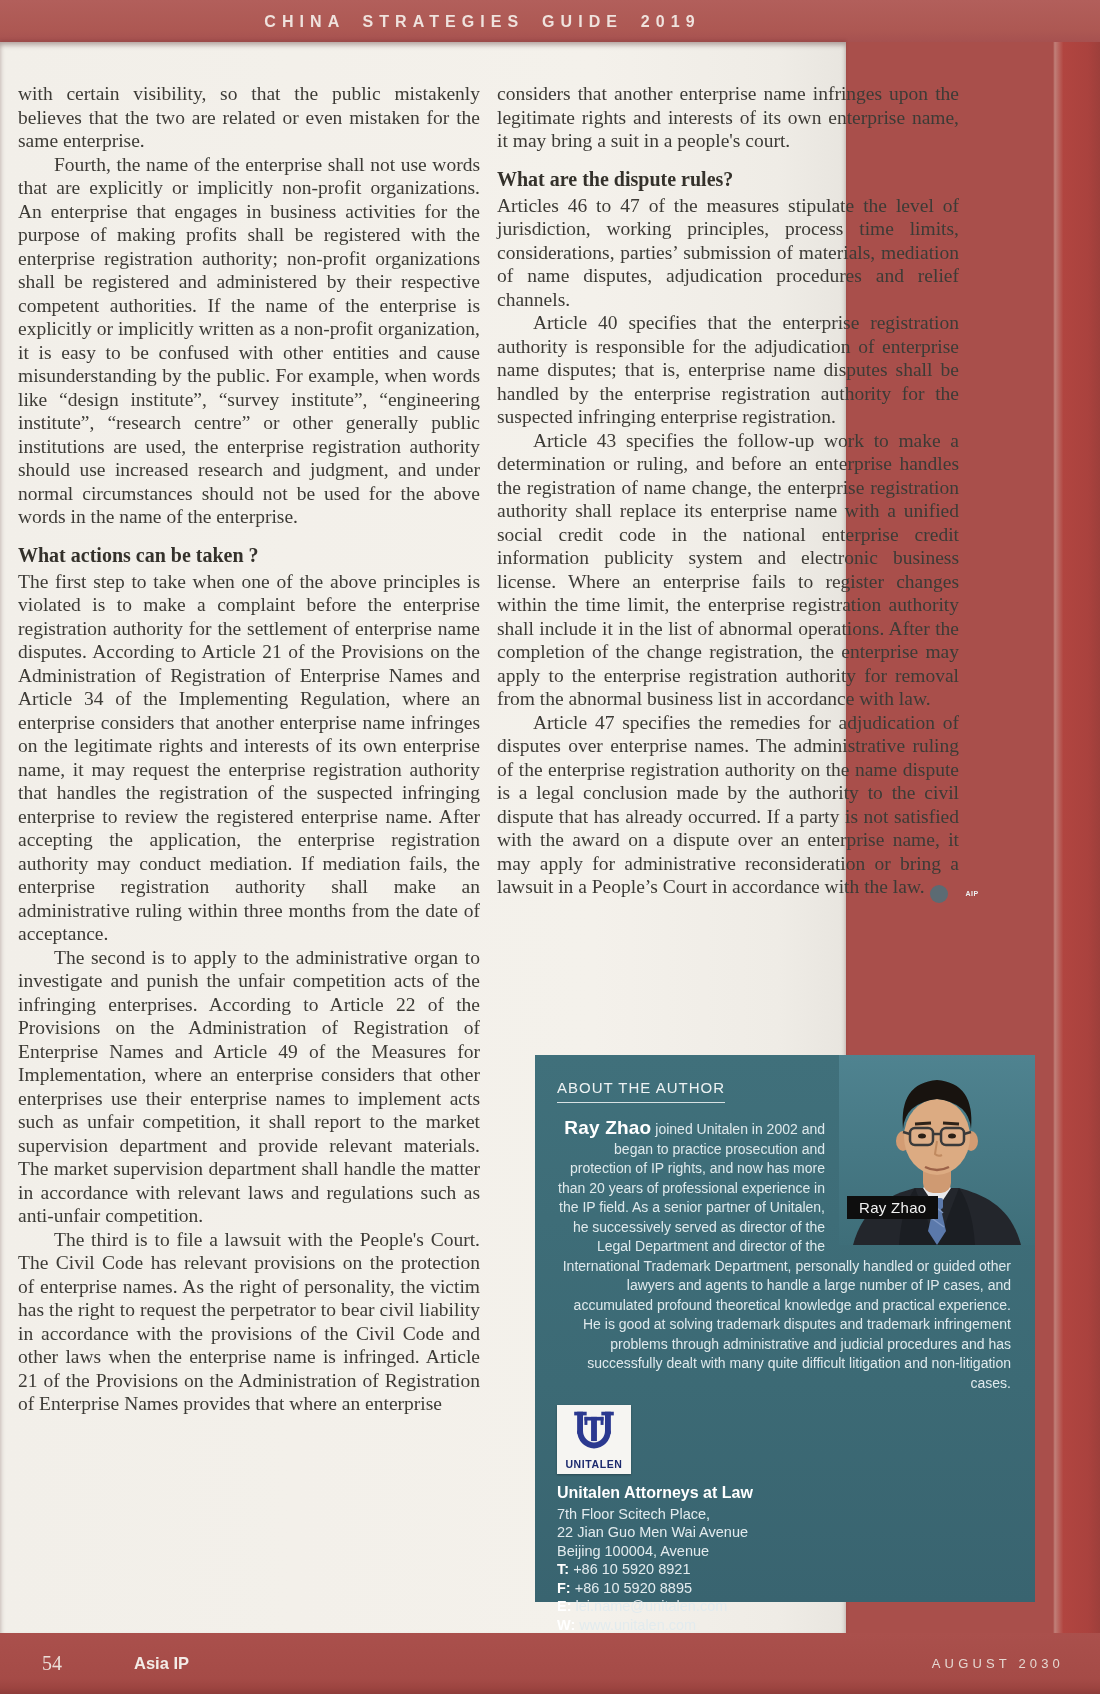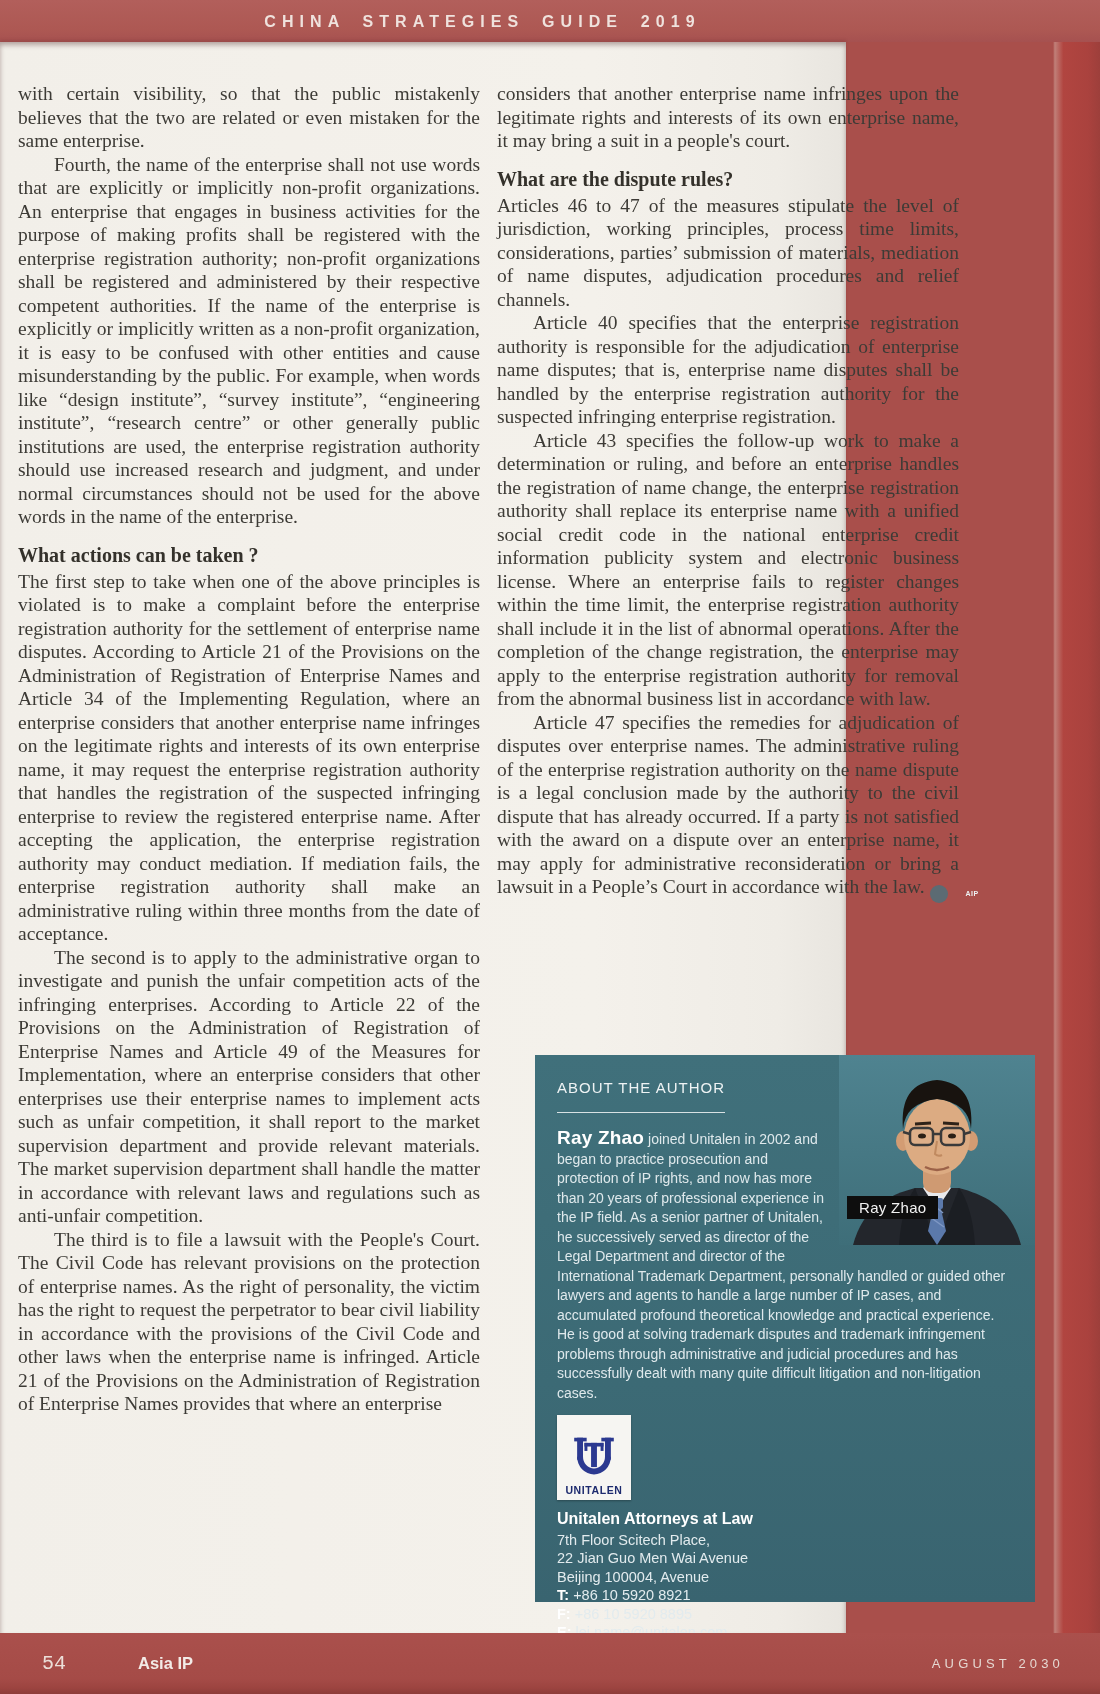--- a/index.html
+++ b/index.html
@@ -39,38 +39,38 @@
 
   
   .author-box{position:absolute;left:535px;top:1013px;width:500px;height:547px;
        background:linear-gradient(180deg,#40707b 0%,#3c6a75 60%,#396470 100%);
        font-family:"Liberation Sans", sans-serif;color:#dfe9ec;}
   .photo{float:right;width:196px;height:190px;margin:0 0 10px 14px;position:relative;}
   .photo svg{display:block;}
   .photo .caption{position:absolute;left:8px;bottom:26px;background:#0e0e0e;
        color:#f2f2f2;font-size:15px;padding:3px 12px;letter-spacing:.3px;}
   .box-header{display:inline-block;margin:24px 24px 0 22px;font-size:15px;
-       letter-spacing:1px;color:#eef3f4;padding-bottom:16px;
+       letter-spacing:1px;color:#eef3f4;padding-bottom:6px;
        border-bottom:1px solid rgba(255,255,255,.8);}
-  .bio{margin:15px 24px 0 22px;font-size:14px;line-height:19.5px;}
+  .bio{margin:15px 24px 0 22px;font-size:14px;line-height:19.5px;text-align:right;}
   .bio strong{font-size:19px;color:#ffffff;letter-spacing:.2px;}
   .logo{margin:12px 0 0 22px;width:70px;background:#f6f5f2;text-align:center;
-       padding:21px 2px 4px 2px;box-shadow:0 1px 2px rgba(0,0,0,.3);}
+       padding:5px 2px 4px 2px;box-shadow:0 1px 2px rgba(0,0,0,.3);}
   .logo svg{display:block;margin:0 auto;}
   .logo-word{display:block;font-size:10.5px;font-weight:bold;color:#1c2a6e;
        letter-spacing:.6px;margin-top:2px;}
   .contact{margin:10px 24px 0 22px;font-size:14.5px;line-height:18.5px;color:#e2ebee;}
   .contact .firm{font-weight:bold;font-size:16px;color:#ffffff;margin-bottom:2px;}
   .contact strong{color:#ffffff;}
 
   
   .footer{position:absolute;left:0;top:1633px;width:1100px;height:61px;
        background:linear-gradient(180deg,#aa504c 0%,#a54b47 75%,#9c4440 90%,#8d3c39 100%);
        display:flex;align-items:center;}
-  .page-num{font-family:Liberation Mono, monospace;font-size:20px;color:#ecdfd9;margin-left:42px;}
+  .page-num{font-family:Liberation Serif, serif;font-size:20px;color:#ecdfd9;margin-left:42px;}
   .mag-name{font-family:"Liberation Sans",sans-serif;font-weight:bold;font-size:16.5px;
        color:#f3ebe7;margin-left:72px;}
   .footer .spacer{flex:1;}
   .issue{font-family:"Liberation Sans",sans-serif;font-size:13px;letter-spacing:.32em;
        color:#e6d8d2;margin-right:36px;}
 </style>
 </head>
 <body>
 
 <div class="page">

